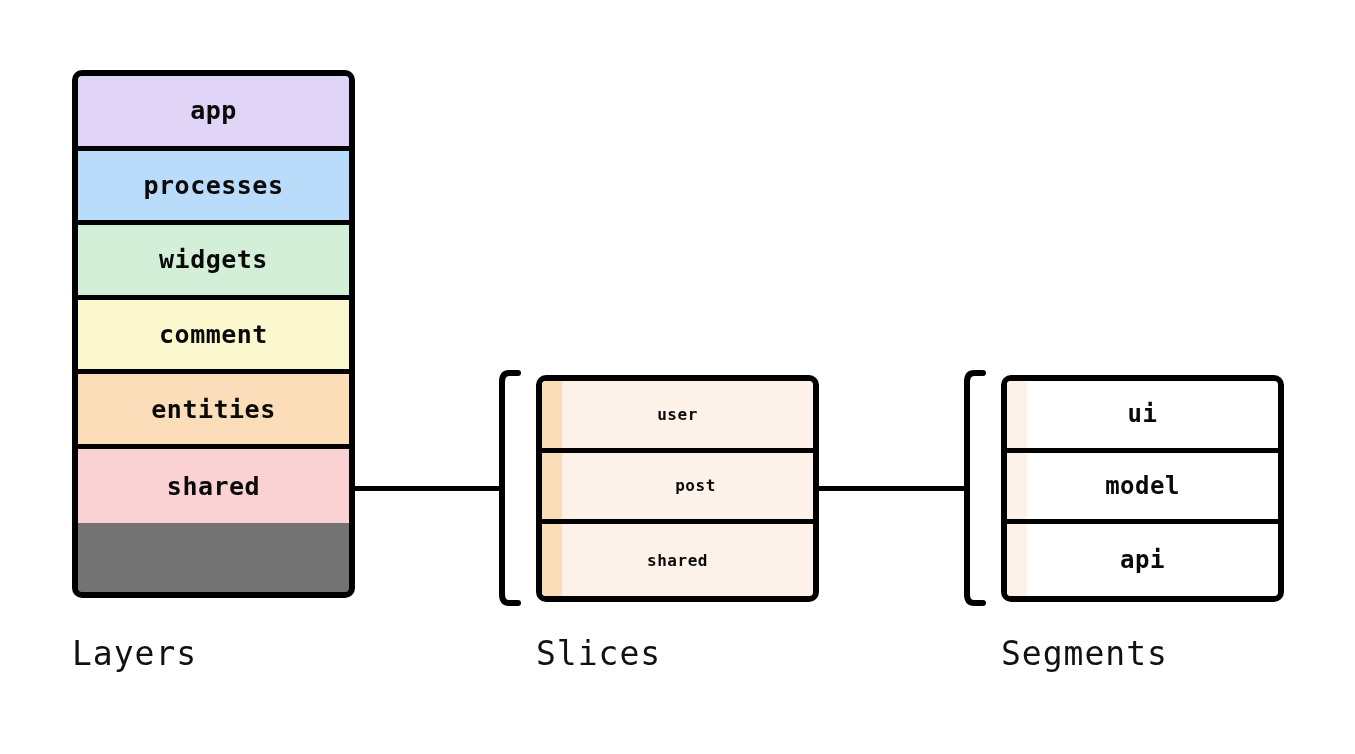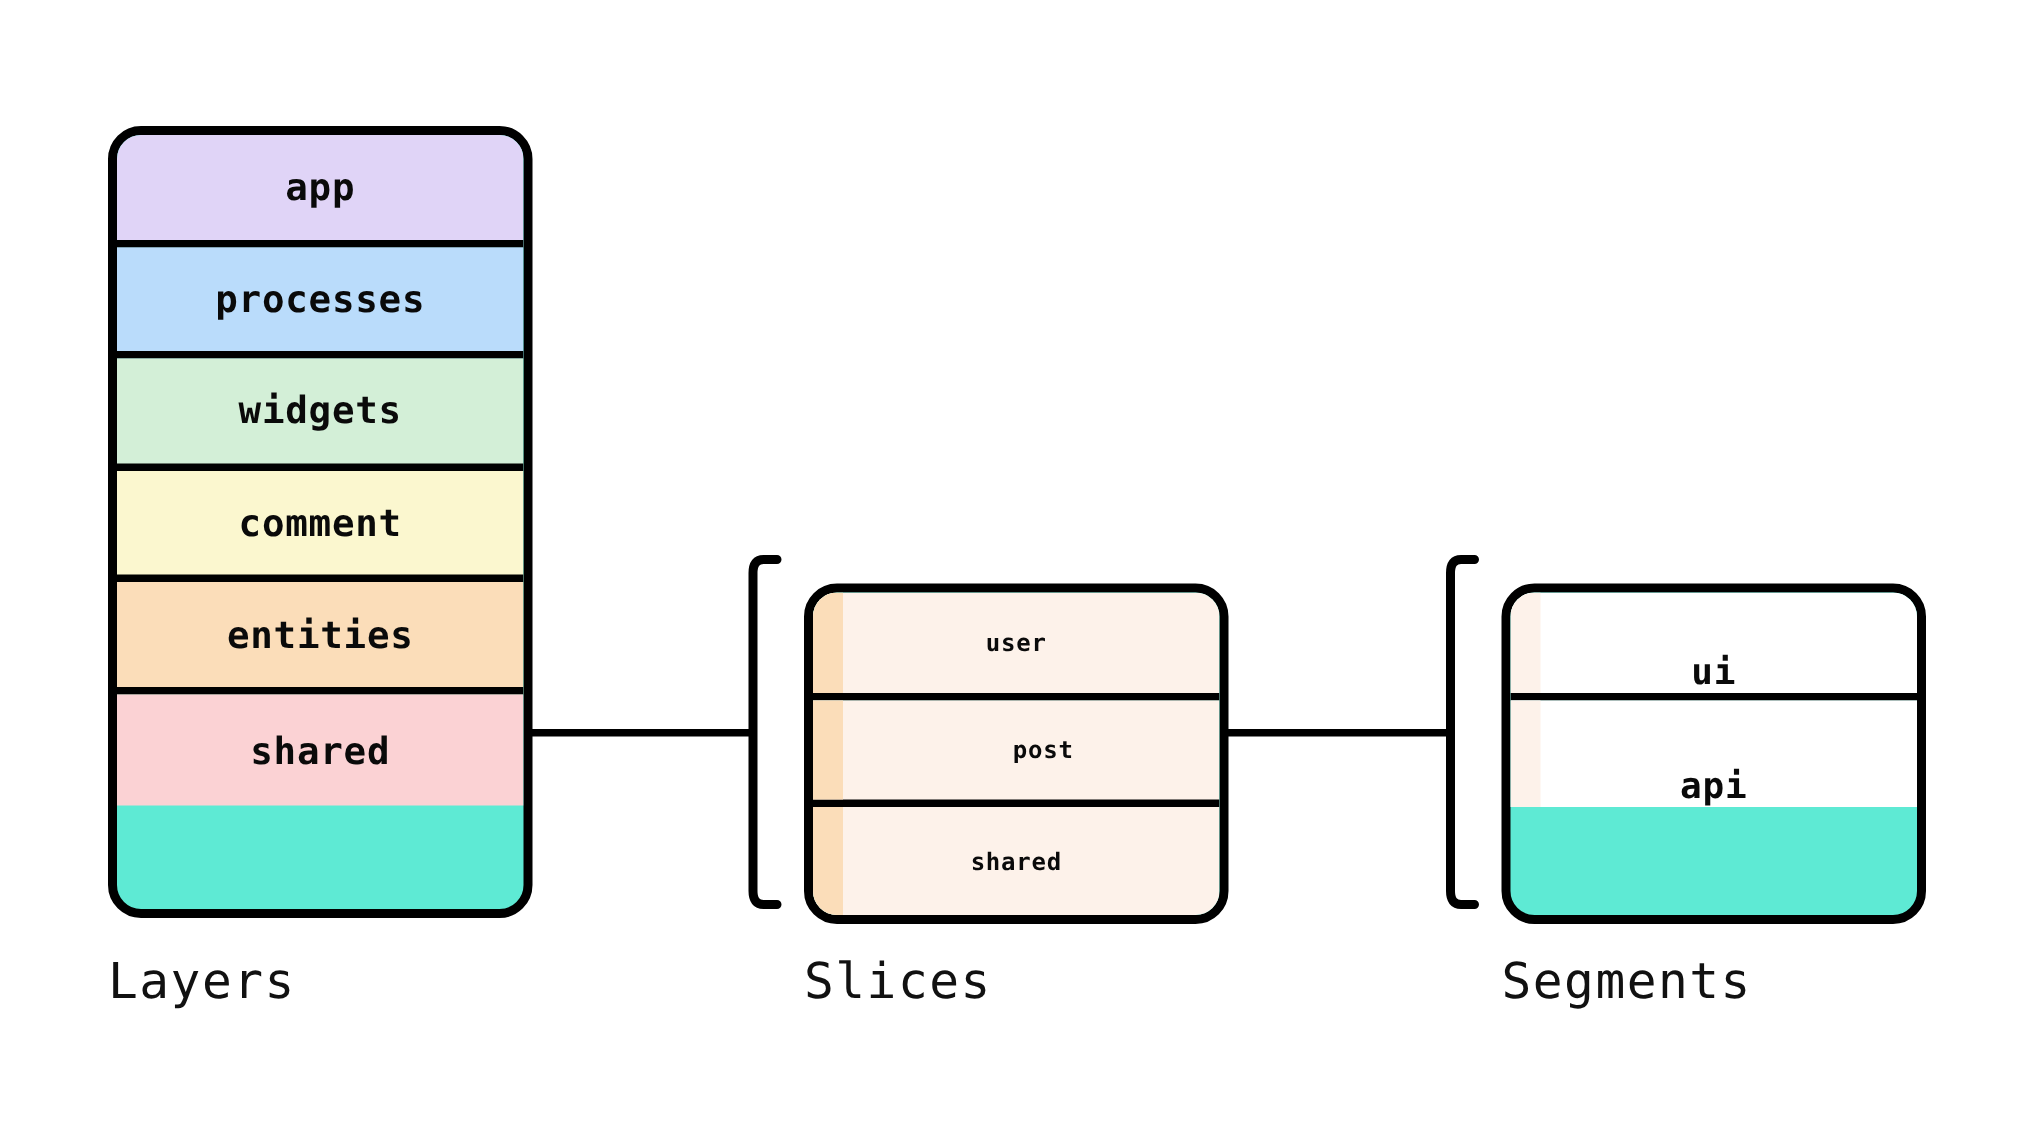--- a/index.html
+++ b/index.html
@@ -18,25 +18,24 @@
 
   #canvas {
     position: absolute;
     inset: 0;
   }
 
   
   .stack {
     position: absolute;
     border: 6px solid #000000;
-    border-radius: 22px;
+    border-radius: 10px;
     box-sizing: border-box;
     overflow: hidden;
-    background: #5eead4;
-    margin-top: 14px;
+    background: #737373;
   }
   .stack .row {
     position: relative;
     display: flex;
     align-items: center;
     justify-content: center;
     box-sizing: border-box;
     border-bottom: 5px solid #000000;
   }
   .stack .row:last-child {
@@ -89,21 +88,20 @@
 
   
   #segments-stack {
     left: 1001px;
     top: 375px;
     width: 283px;
     height: 227px;
   }
   #segments-stack .row {
     height: 71.67px;
-    align-items: flex-end;
   }
   #segments-stack .row-label {
     font-size: 24px;
   }
 
   
   .bracket {
     position: absolute;
     top: 369px;
     width: 26px;
@@ -201,20 +199,24 @@
     </svg>
   </div>
 
   <div class="stack" id="segments-stack">
     <div class="row" style="background-color: rgb(255, 255, 255);">
       <span class="row-stripe" style="background-color: rgb(253, 242, 234);"></span>
       <span class="row-label">ui</span>
     </div>
     <div class="row" style="background-color: rgb(255, 255, 255);">
       <span class="row-stripe" style="background-color: rgb(253, 242, 234);"></span>
+      <span class="row-label">model</span>
+    </div>
+    <div class="row" style="background-color: rgb(255, 255, 255);">
+      <span class="row-stripe" style="background-color: rgb(253, 242, 234);"></span>
       <span class="row-label">api</span>
     </div>
   </div>
 
   <div class="caption" id="caption-layers">Layers</div>
   <div class="caption" id="caption-slices">Slices</div>
   <div class="caption" id="caption-segments">Segments</div>
 
 </div>
 

